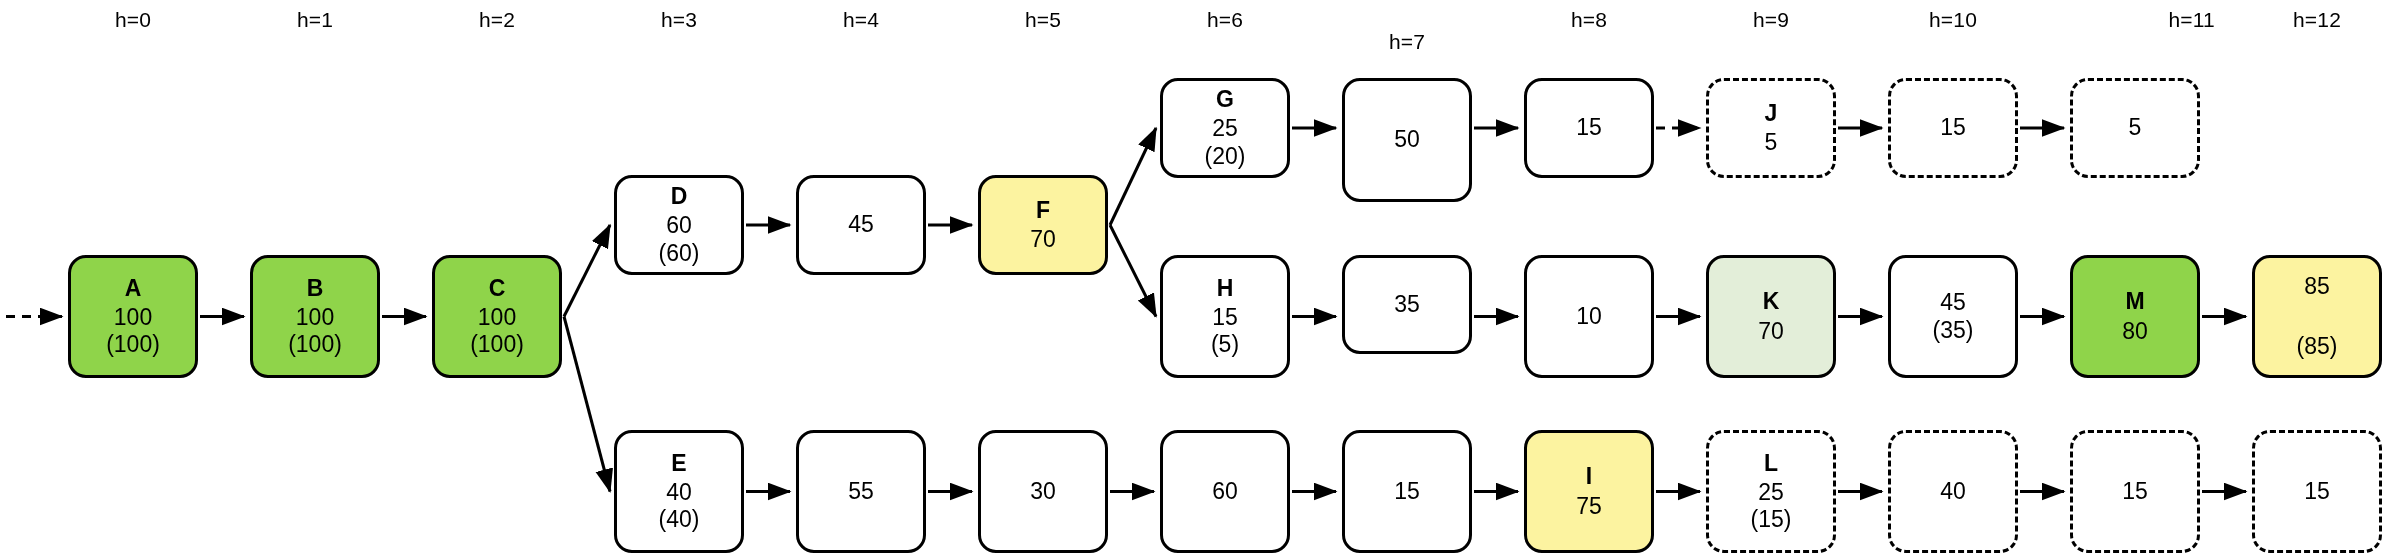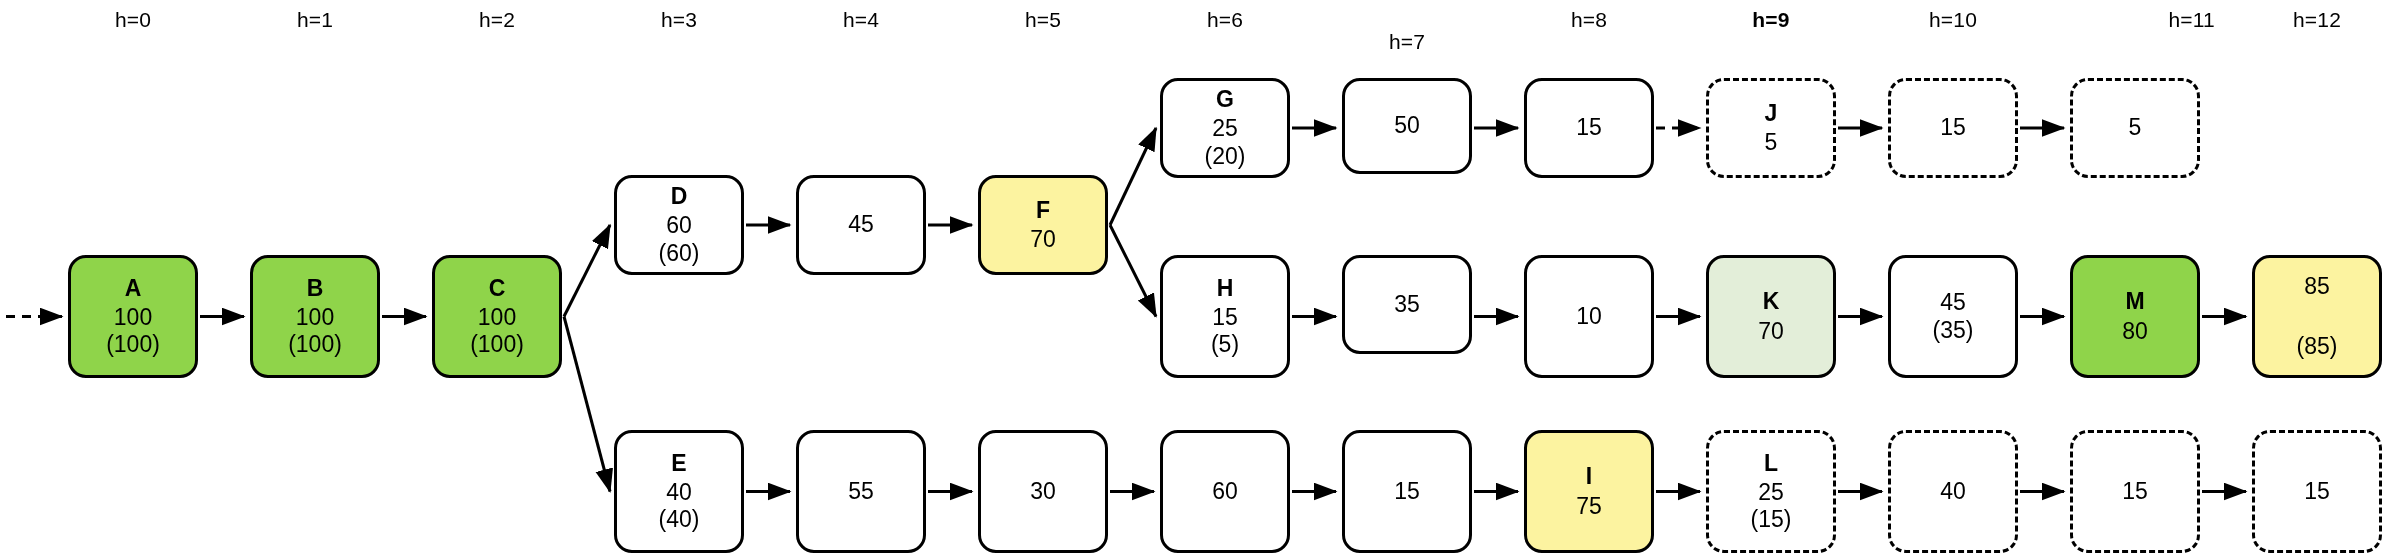--- a/index.html
+++ b/index.html
@@ -111,21 +111,21 @@
   <div id="header-layer">
       <div class="hdr" style="left: 53px;">h=0</div>
       <div class="hdr" style="left: 235px;">h=1</div>
       <div class="hdr" style="left: 417px;">h=2</div>
       <div class="hdr" style="left: 599px;">h=3</div>
       <div class="hdr" style="left: 781px;">h=4</div>
       <div class="hdr" style="left: 963px;">h=5</div>
       <div class="hdr" style="left: 1145px;">h=6</div>
       <div class="hdr" style="left: 1327px; margin-top: 22px;">h=7</div>
       <div class="hdr" style="left: 1509px;">h=8</div>
-      <div class="hdr" style="left: 1691px; font-weight: bold;">h=9</div>
+      <div class="hdr" style="left: 1691px;">h=9</div>
       <div class="hdr" style="left: 1873px;">h=10</div>
       <div class="hdr" style="left: 2055px; text-align: right;">h=11</div>
       <div class="hdr" style="left: 2237px;">h=12</div>
     </div>
   <div id="node-layer">
       <div class="node" style="left: 68px; top: 255px; width: 130px; height: 123px; background: rgb(143, 212, 74);">
         <div class="nm">A</div>
         <div class="v1">100</div>
         <div class="v2">(100)</div>
       </div>
@@ -149,21 +149,21 @@
       </div>
       <div class="node" style="left: 978px; top: 175px; width: 130px; height: 100px; background: rgb(252, 243, 160);">
         <div class="nm">F</div>
         <div class="v1">70</div>
       </div>
       <div class="node" style="left: 1160px; top: 78px; width: 130px; height: 100px; background: rgb(255, 255, 255);">
         <div class="nm">G</div>
         <div class="v1">25</div>
         <div class="v2">(20)</div>
       </div>
-      <div class="node" style="left: 1342px; top: 78px; width: 130px; height: 96px; background: rgb(255, 255, 255);">
+      <div class="node" style="left: 1342px; top: 78px; width: 130px; height: 124px; background: rgb(255, 255, 255);">
         <div class="v1">50</div>
       </div>
       <div class="node" style="left: 1524px; top: 78px; width: 130px; height: 100px; background: rgb(255, 255, 255);">
         <div class="v1">15</div>
       </div>
       <div class="node dashed" style="left: 1706px; top: 78px; width: 130px; height: 100px; background: rgb(255, 255, 255);">
         <div class="nm">J</div>
         <div class="v1">5</div>
       </div>
       <div class="node dashed" style="left: 1888px; top: 78px; width: 130px; height: 100px; background: rgb(255, 255, 255);">

